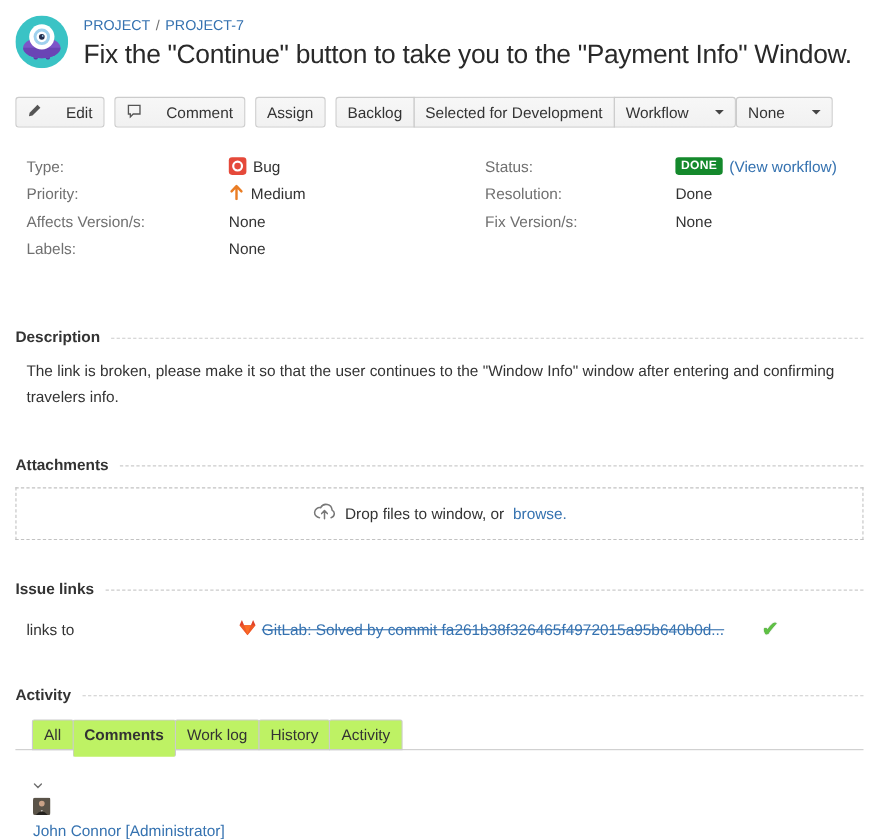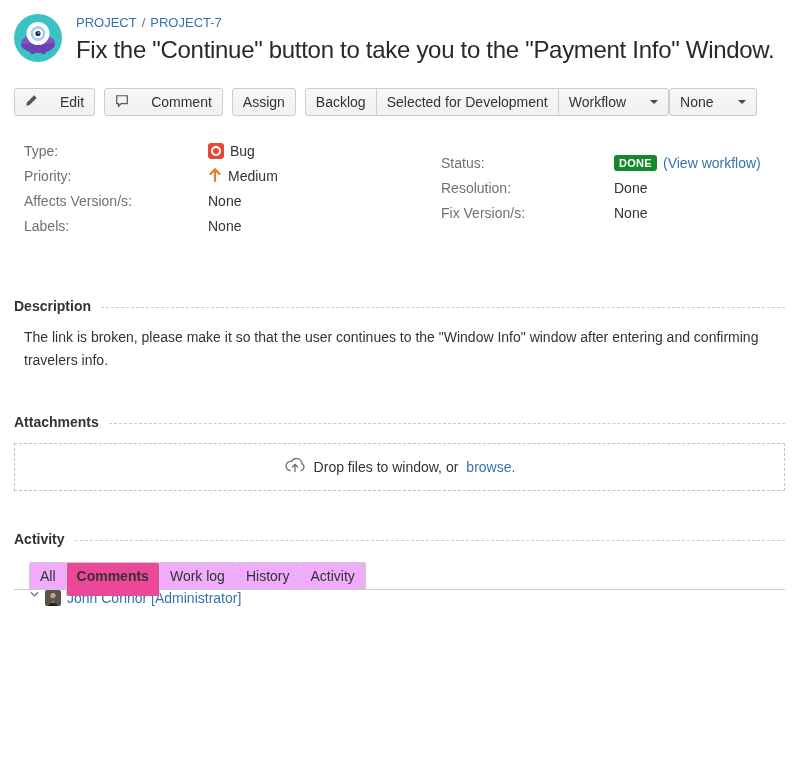--- a/index.html
+++ b/index.html
@@ -38,21 +38,21 @@
   .caret { width:0; height:0; border-left:4px solid transparent; border-right:4px solid transparent; border-top:4px solid #444; margin-left:2px; }
   .icon-svg { display:inline-block; vertical-align:middle; }
 
   
   .section { margin-top:0; }
   .section-heading { display:flex; align-items:center; font-size:14px; font-weight:bold; color:#333; }
   .section-heading::after { content:""; flex:1; border-top:1px dashed #ccc; margin-left:10px; position:relative; top:1px; }
 
   
   .details-section { margin-top:22px; }
-  .details-grid { display:flex; margin-top:7px; padding-left:10px;align-items:center; }
+  .details-grid { display:flex; margin-top:7px; padding-left:10px; }
   .details-col-left { width:395px; }
   .details-col-right { flex:1; padding-left:22px; }
   .field-row { display:flex; align-items:center; height:25px; }
   .field-label { color:#707070; }
   .details-col-left .field-label { width:159px; flex:0 0 159px; }
   .details-col-right .field-label { width:148px; flex:0 0 148px; }
   .field-value { display:flex; align-items:center; gap:6px; color:#333;padding-left:25px; }
 
   .bug-icon { width:16px; height:16px; background:#e5493a; border-radius:3px; display:inline-flex; align-items:center; justify-content:center; }
   .bug-icon::after { content:""; width:6px; height:6px; border:2px solid #fff; border-radius:50%; }
@@ -74,31 +74,31 @@
   .issuelink-row { margin-top:18px; display:flex; align-items:center; padding-left:10px; height:22px; }
   .issuelink-relation { width:193px; flex:0 0 193px; color:#333; }
   .issuelink-anchor { display:inline-flex; align-items:center; gap:5px; color:#3572b0; }
   .issuelink-anchor .linktext { text-decoration:line-through; }
   .resolved-check { color:#5fc144; font-size:19px; line-height:19px; margin-left:34px; text-shadow:0 0 1px #2d7a1f; }
 
   
   .activity-section { margin-top:40px; }
   .tabs { display:flex; align-items:flex-start; border-bottom:1px solid #ccc; margin-top:15px; padding-left:15px; }
   .tab {
-    border:1px solid #ccc; background:#f0abfc; color:#333;
+    border:1px solid #ccc; background:#bef264; color:#333;
     padding:5px 10px 5px; margin-right:-1px; margin-bottom:-1px;
     font-size:14px; border-radius:2px 2px 0 0; cursor:pointer; position:relative;
   }
   .tab.active {
-    background:#ec4899; font-weight:bold; z-index:2;
+    background:#bef264; font-weight:bold; z-index:2;
     border-bottom:none; padding-bottom:12px; margin-bottom:-7px;
     border-radius:2px 2px 2px 2px;
   }
 
-  .comment-head { padding-left:16px; display:flex; align-items:flex-start; gap:6px; }
+  .comment-head { margin-top:28px; padding-left:16px; display:flex; align-items:flex-start; gap:6px;flex-direction:column; }
   .collapse-chevron { color:#707070; cursor:pointer; display:inline-flex; }
   .comment-head a { color:#3572b0; }
   .tiny-avatar { width:16px; height:16px; border-radius:2px; overflow:hidden; flex:0 0 16px; }
 </style>
 </head>
 <body>
 
 <div class="page">
 
   <div class="header">
@@ -224,20 +224,38 @@
         <svg width="22" height="22" viewBox="0 0 24 24">
           <path d="M7 17 a5 5 0 1 1 1.2-9.9 A6 6 0 0 1 19.5 9.5 A4 4 0 0 1 18.5 17" fill="none" stroke="#777" stroke-width="1.5" stroke-linecap="round"></path>
           <path d="M12 18 V10.5 M9.2 13 L12 10 L14.8 13" fill="none" stroke="#777" stroke-width="1.5" stroke-linecap="round" stroke-linejoin="round"></path>
         </svg>
       </span>
       <span>Drop files to window, or</span>
       <a href="#">browse.</a>
     </div>
   </div>
 
+  <div class="section issuelinks-section">
+    <div class="section-heading">Issue links</div>
+    <div class="issuelink-row">
+      <span class="issuelink-relation">links to</span>
+      <a class="issuelink-anchor" href="#">
+        <span class="icon-svg">
+          <svg width="16" height="15" viewBox="0 0 36 34">
+            <path d="M18 33 L1.5 12.5 L6.5 1.5 L11 12.5 L25 12.5 L29.5 1.5 L34.5 12.5 Z" fill="#e24329"></path>
+            <path d="M18 33 L11 12.5 L25 12.5 Z" fill="#fc6d26"></path>
+            <path d="M1.5 12.5 L11 12.5 L18 33 Z" fill="#fc6d26" opacity="0.55"></path>
+            <path d="M34.5 12.5 L25 12.5 L18 33 Z" fill="#fc6d26" opacity="0.55"></path>
+          </svg>
+        </span>
+        <span class="linktext">GitLab: Solved by commit fa261b38f326465f4972015a95b640b0d...</span>
+      </a>
+      <span class="resolved-check">✔</span>
+    </div>
+  </div>
 
   <div class="section activity-section">
     <div class="section-heading">Activity</div>
     <div class="tabs">
       <span class="tab">All</span>
       <span class="tab active">Comments</span>
       <span class="tab">Work log</span>
       <span class="tab">History</span>
       <span class="tab">Activity</span>
     </div>

